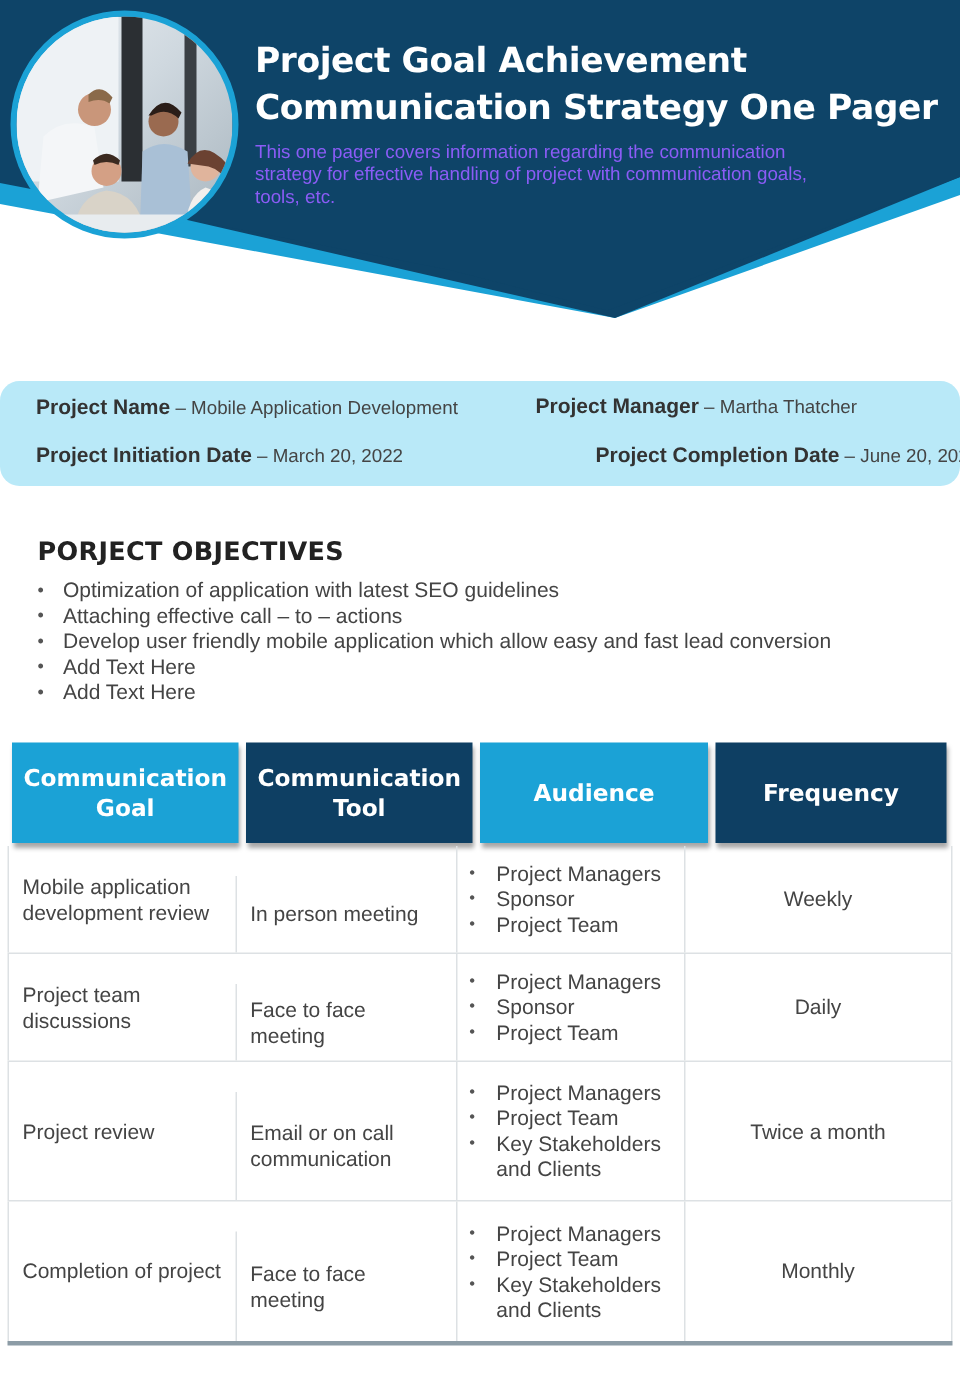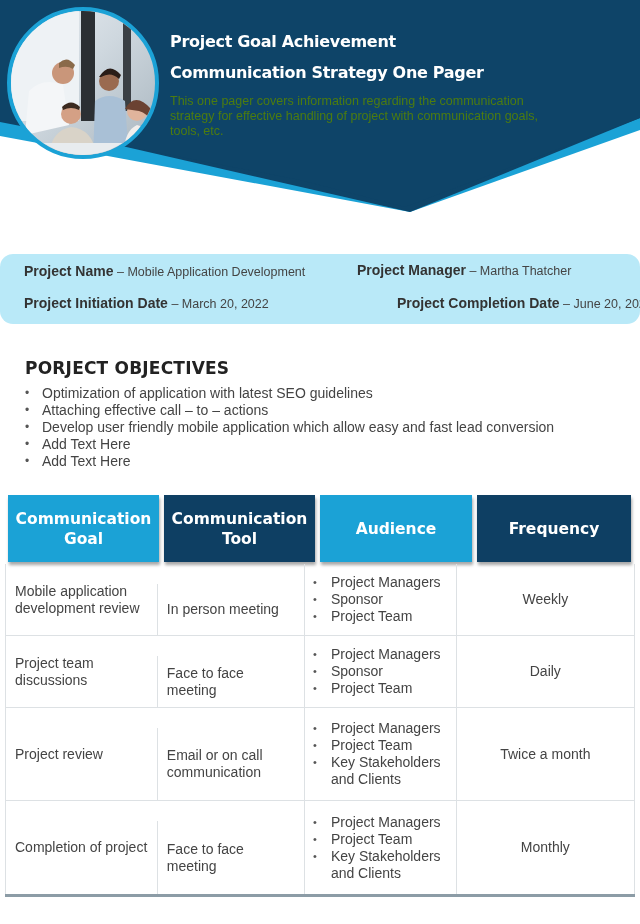--- a/index.html
+++ b/index.html
@@ -10,25 +10,25 @@
   .header svg.bg { position: absolute; left: 0; top: 0; }
   .photo {
     position: absolute; left: 7px; top: 7px; width: 152px; height: 152px;
     border-radius: 50%; border: 4px solid #1ba2d6; overflow: hidden;
     background: linear-gradient(135deg, #e9eef2 0%, #cfd8df 45%, #a9b6bf 100%);
   }
   .photo svg { position: absolute; left: 0; top: 0; }
   .title {
     position: absolute; left: 170px; top: 26px; width: 470px;
     color: #ffffff; font-family: "DejaVu Sans", sans-serif; font-weight: bold;
-    font-size: 16px; line-height: 31px; letter-spacing: -0.3px;
+    font-size: 23px; line-height: 31px; letter-spacing: -0.3px;
   }
   .subtitle {
     position: absolute; left: 170px; top: 94px; width: 390px;
-    color: #4d7c0f; font-size: 12.5px; line-height: 15px;
+    color: #8b5cf6; font-size: 12.5px; line-height: 15px;
   }
 
   .info-band {
     position: absolute; left: 0; top: 254px; width: 640px; height: 70px;
     background: #b9e9f8;
     border-radius: 13px;
   }
   .info-item { position: absolute; font-size: 13px; color: #333; white-space: nowrap; }
   .info-item .k { font-weight: bold; font-size: 14px; color: #333; }
   .info-item .v { font-size: 12.5px; color: #444; }

